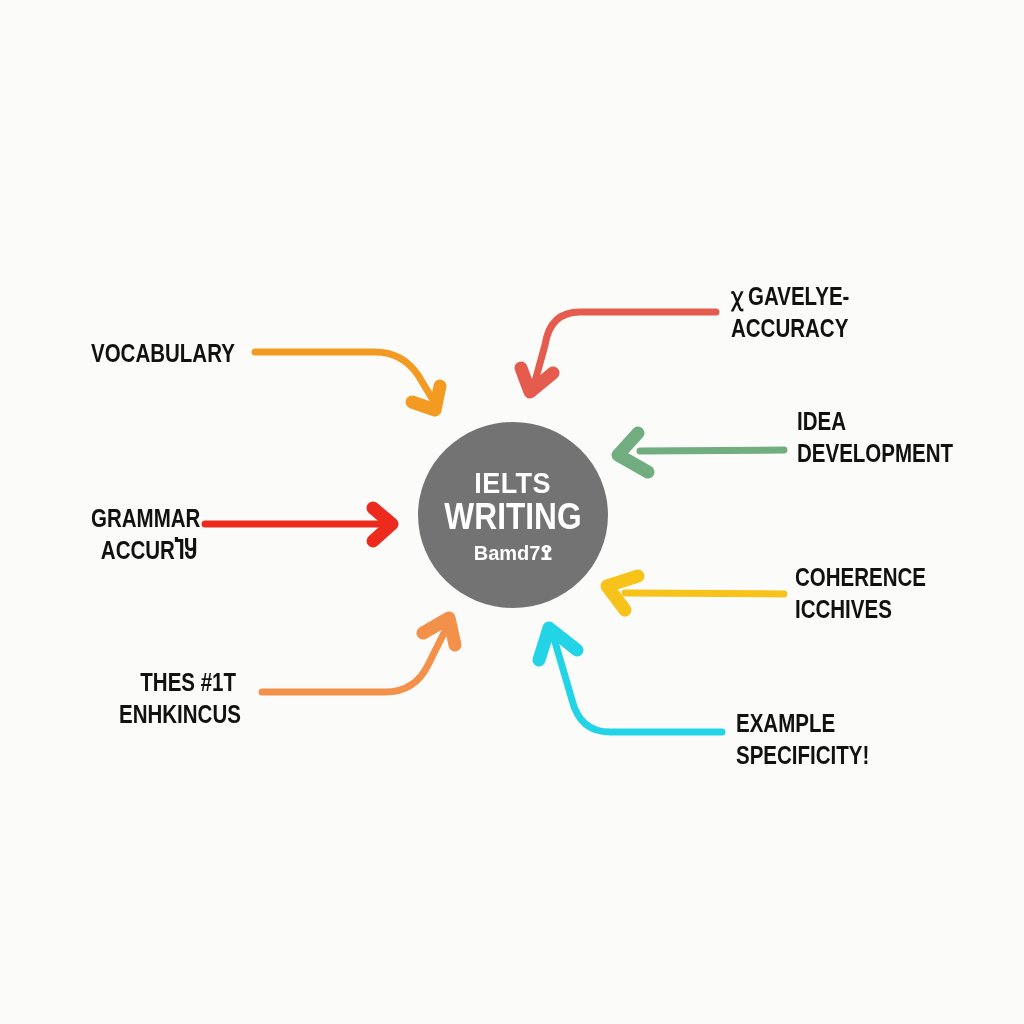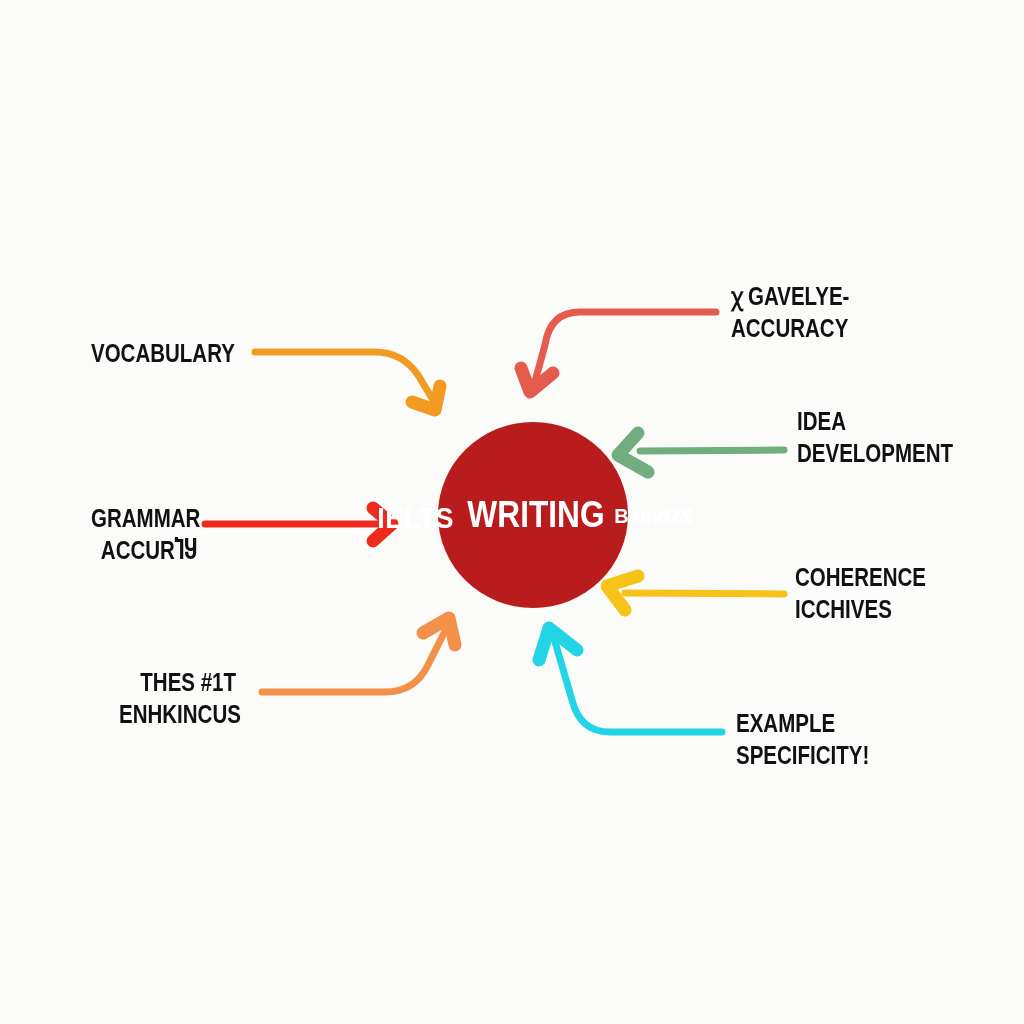--- a/index.html
+++ b/index.html
@@ -5,23 +5,23 @@
   html, body { margin: 0; padding: 0; }
   body {
     width: 1024px; height: 1024px; overflow: hidden;
     background: #fbfcfa;
     font-family: "Liberation Sans", "DejaVu Sans", sans-serif;
     position: relative;
   }
   .canvas { position: absolute; left: 0; top: 0; width: 1024px; height: 1024px; }
   svg.arrows { position: absolute; left: 0; top: 0; width: 1024px; height: 1024px; }
   .hub {
-    position: absolute; left: 438px; top: 422px; width: 190px; height: 186px;
-    border-radius: 50%; background: #b91c1c;
-    display: flex; flex-direction: row; align-items: center; justify-content: center;
+    position: absolute; left: 418px; top: 422px; width: 190px; height: 186px;
+    border-radius: 50%; background: #737373;
+    display: flex; flex-direction: column; align-items: center; justify-content: center;
     color: #ffffff; text-align: center;
   }
   .hub .t1 { font-size: 30px; font-weight: bold; line-height: 30px; letter-spacing: 0.5px; margin-top: 6px; transform: scaleX(0.9); }
   .hub .t2 { font-size: 36px; font-weight: bold; line-height: 38px; transform: scaleX(0.88); }
   .hub .t3 { font-size: 20px; font-weight: bold; line-height: 30px; margin-top: 2px; }
   .label {
     position: absolute; color: #111111; font-weight: bold; font-size: 25px;
     line-height: 32px; letter-spacing: 0px; white-space: nowrap;
     transform-origin: left top; transform: scaleX(0.82);
   }

